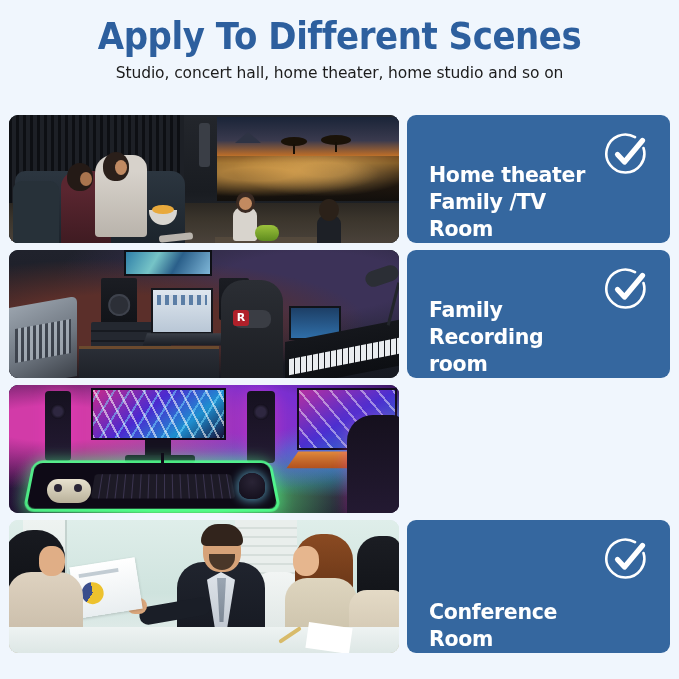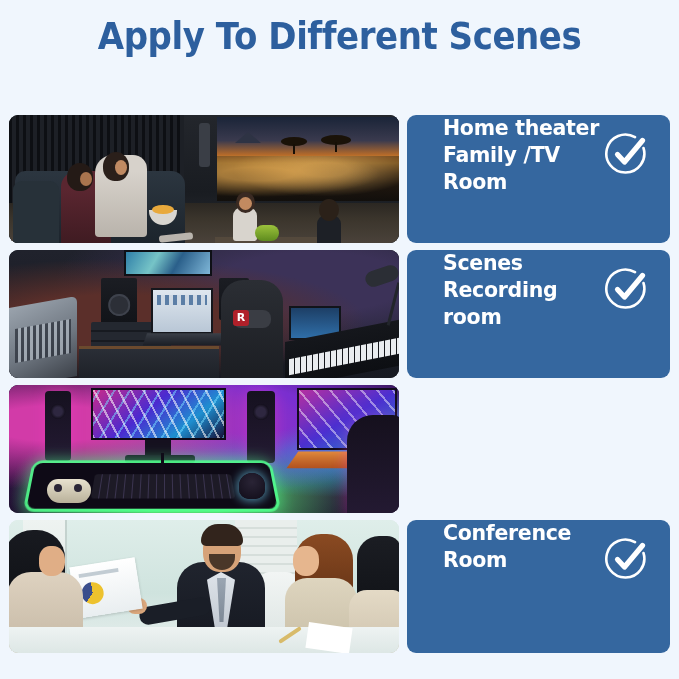--- a/index.html
+++ b/index.html
@@ -41,23 +41,23 @@
     border-radius: 9px;
     overflow: hidden;
     flex: 0 0 390px;
     background: #0b0d12;
   }
   .card {
     position: relative;
     flex: 1 1 auto;
     background: #35679f;
     border-radius: 9px;
-    padding: 0 36px;
+    padding: 0 22px;
     display: flex;
-    align-items: flex-start;
+    align-items: flex-end;
   }
   .card-label {
     font-family: "DejaVu Sans", sans-serif;
     font-weight: 700;
     font-size: 20.5px;
     line-height: 1.32;
     color: #ffffff;
     letter-spacing: -0.3px;
     max-width: 170px;
     white-space: pre-line;
@@ -500,20 +500,21 @@
     background:#d8bb6a; border-radius:2px; transform: rotate(-34deg);
   }
 </style>
 </head>
 <body>
 
 <div class="page">
 
   <div class="header">
     <div class="title">Apply To Different Scenes</div>
+    <div class="subtitle">Studio, concert hall, home theater, home studio and so on</div>
   </div>
 
   <div class="rows">
 
     <div class="row">
       <div class="photo ht">
         <div class="wall-slats"></div>
         <div class="wall-right"></div>
         <div class="pillar"></div>
         <div class="screen"></div>
@@ -560,21 +561,21 @@
         <div class="desk"></div>
         <div class="console"></div>
         <div class="monitor2"></div>
         <div class="piano"></div>
         <div class="chair"></div>
         <div class="chair-logo">R</div>
         <div class="mic"></div>
         <div class="mic-arm"></div>
       </div>
       <div class="card">
-        <div class="card-label">Scenes
+        <div class="card-label">Family
 Recording room</div>
         <span class="check top">
           <svg width="46" height="46" viewBox="0 0 46 46" fill="none">
             <path d="M31 6.2A19 19 0 1 0 39.5 17" stroke="#ffffff" stroke-width="2.6" stroke-linecap="round" fill="none"></path>
             <path d="M13.5 23.5 L20.5 31 L38.5 9.5" stroke="#ffffff" stroke-width="5.2" stroke-linecap="round" stroke-linejoin="round" fill="none"></path>
           </svg>
         </span>
       </div>
     </div>
 

